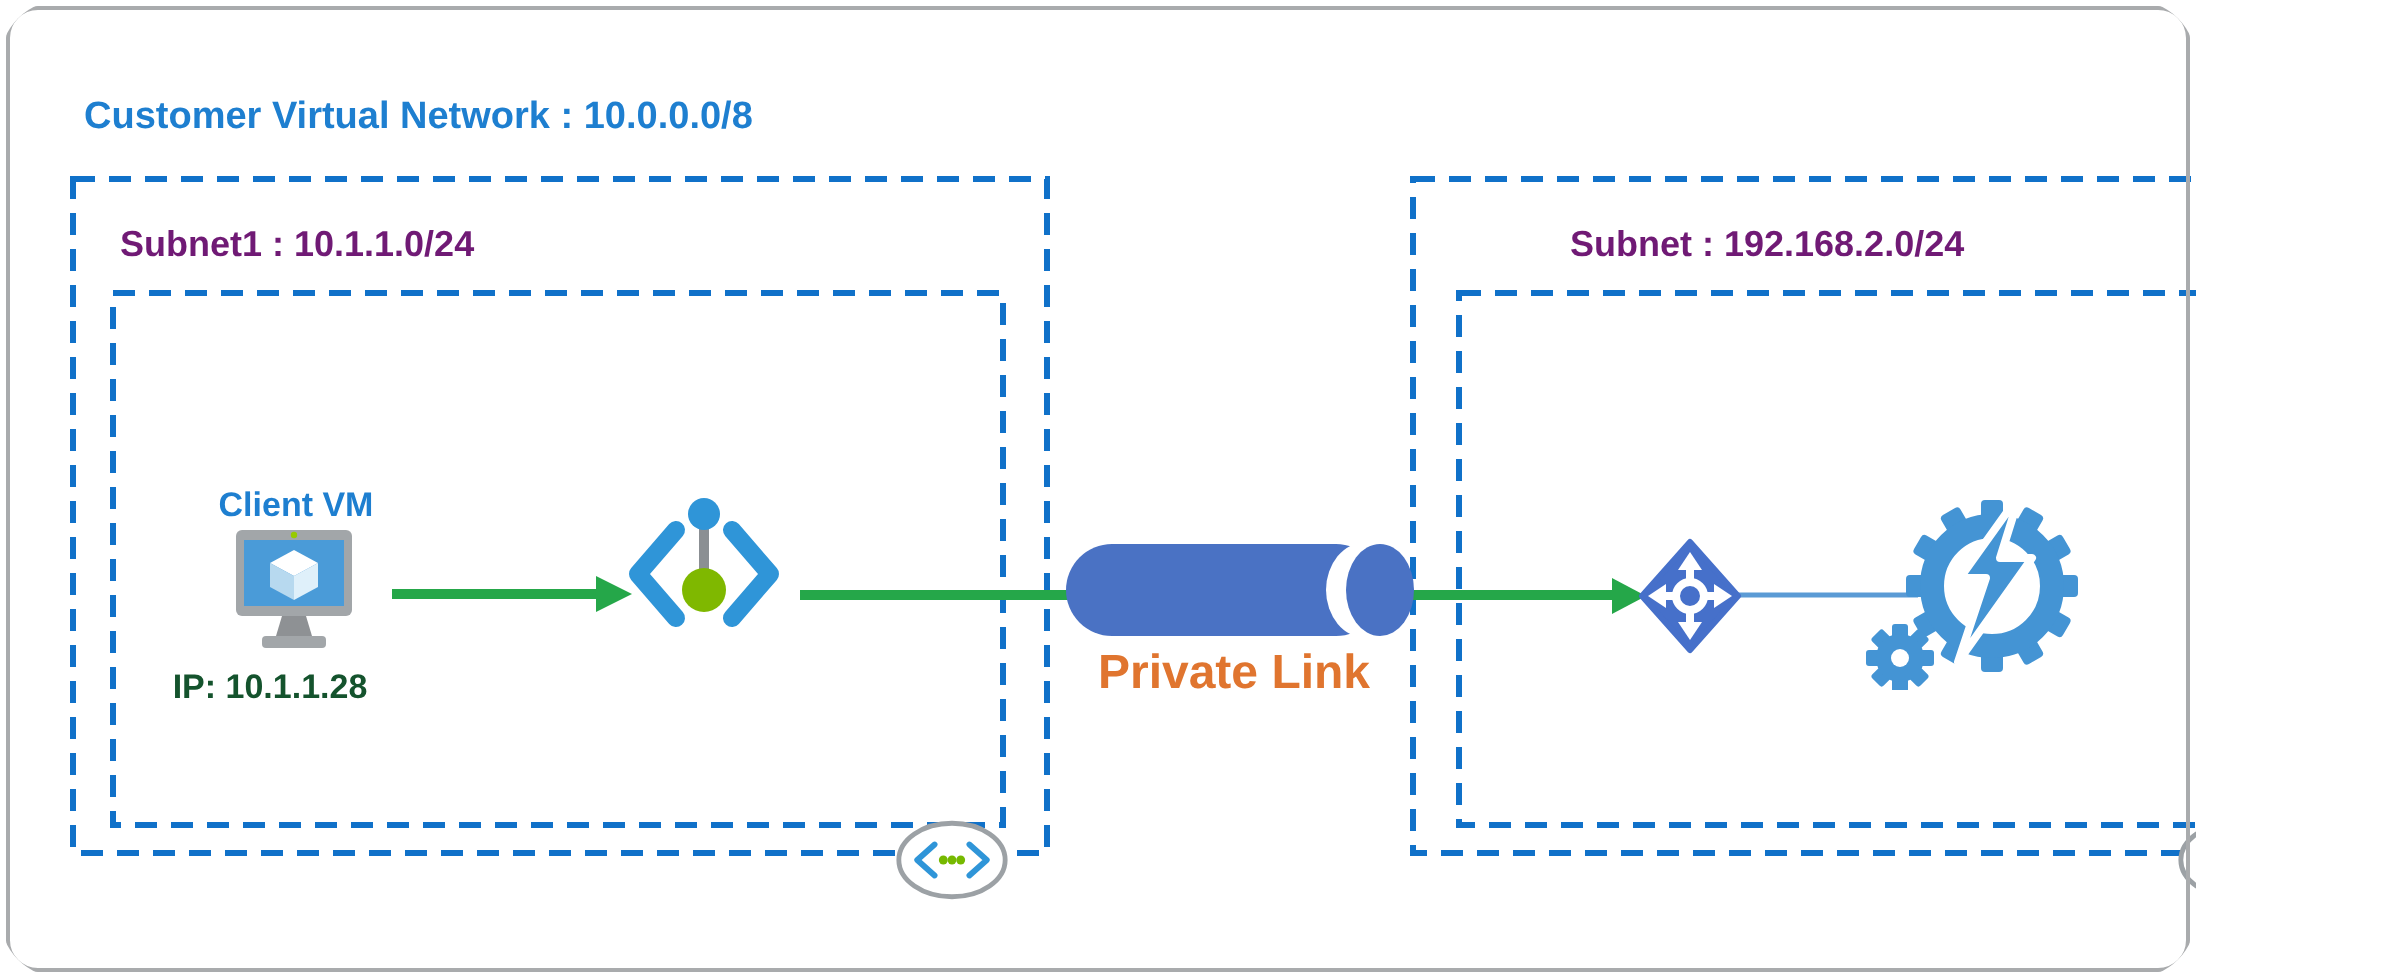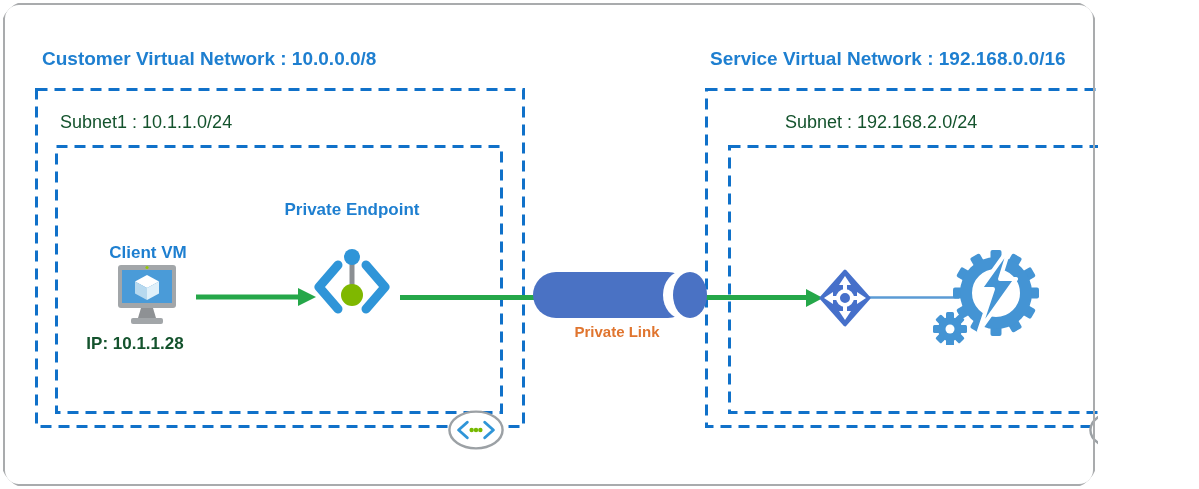--- a/index.html
+++ b/index.html
@@ -7,24 +7,24 @@
     position:relative;width:1098px;height:489px;background:#ffffff;
     font-family:"Liberation Sans",sans-serif;overflow:hidden;border-radius:31px;
   }
   .frame{
     position:absolute;inset:3px;border:2px solid #a9abad;border-radius:16px;
     pointer-events:none;z-index:5;
   }
   .connectors{position:absolute;left:0;top:0;z-index:1;}
   .lbl{position:absolute;z-index:3;white-space:nowrap;}
   .vnet-title{color:#1e7fd0;font-size:19px;font-weight:600;}
-  .subnet-label{color:#14532d;font-size:18px;font-weight:400;}
+  .subnet-label{color:#701a75;font-size:18px;font-weight:700;}
   .node-label{color:#1e7fd0;font-size:17px;font-weight:600;text-align:center;}
   .ip-label{color:#14532d;font-size:17px;font-weight:700;text-align:center;}
-  .link-label{color:#e0752f;font-size:15px;font-weight:700;text-align:center;}
+  .link-label{color:#e0752f;font-size:24px;font-weight:700;text-align:center;}
   .icon{position:absolute;z-index:2;}
   .icon svg{display:block;}
 </style>
 </head>
 <body>
 
 <div class="canvas">
 
   <svg class="connectors" width="1199" height="489" viewBox="0 0 1199 489">
 
@@ -45,21 +45,20 @@
       <line x1="400" y1="297.5" x2="807" y2="297.5" stroke="#25a749" stroke-width="5"></line>
       <polygon points="806,289 806,307 823,298" fill="#25a749"></polygon>
     </g>
 
     <line x1="866" y1="297.5" x2="959" y2="297.5" stroke="#5b9bd5" stroke-width="2.5"></line>
   </svg>
 
   <div class="lbl vnet-title" style="left:42px;top:48px;">Customer Virtual Network : 10.0.0.0/8</div>
   <div class="lbl subnet-label" style="left:60px;top:112px;">Subnet1 : 10.1.1.0/24</div>
   <div class="lbl node-label" style="left:92px;top:200px;width:112px;margin-top:43px;">Client VM</div>
-  <div class="lbl node-label" style="left:267px;top:200px;width:170px;">Private Endpoint</div>
   <div class="lbl ip-label" style="left:72px;top:334px;width:126px;">IP: 10.1.1.28</div>
 
   <div class="icon" style="left:116px;top:262px;">
     <svg width="62" height="70" viewBox="0 0 62 70">
       <rect x="2" y="3" width="58" height="43" rx="3" fill="#a2a6a9"></rect>
       <circle cx="31" cy="5.5" r="1.6" fill="#97ca00"></circle>
       <rect x="6" y="8" width="50" height="33" fill="#4a9bd8"></rect>
       <polygon points="31,13 43,19.5 31,26 19,19.5" fill="#ffffff"></polygon>
       <polygon points="43,19.5 43,31.5 31,38 31,26" fill="#dff0fa"></polygon>
       <polygon points="19,19.5 19,31.5 31,38 31,26" fill="#b7d9ef"></polygon>
@@ -80,21 +79,20 @@
 
   <div class="icon" style="left:532px;top:270px;">
     <svg width="178" height="50" viewBox="0 0 178 50">
       <rect x="1" y="2" width="158" height="46" rx="23" fill="#4a72c4"></rect>
       <ellipse cx="151" cy="25" rx="20" ry="24" fill="#ffffff"></ellipse>
       <ellipse cx="158" cy="25" rx="17" ry="23" fill="#4a72c4"></ellipse>
     </svg>
   </div>
   <div class="lbl link-label" style="left:537px;top:323px;width:160px;">Private Link</div>
 
-  <div class="lbl vnet-title" style="left:710px;top:48px;">Service Virtual Network : 192.168.0.0/16</div>
   <div class="lbl subnet-label" style="left:785px;top:112px;">Subnet : 192.168.2.0/24</div>
 
   <div class="icon" style="left:819px;top:269px;">
     <svg width="52" height="58" viewBox="0 0 52 58">
       <polygon points="26,2 50,29 26,56 2,29" fill="#4670ca" stroke="#4670ca" stroke-width="3" stroke-linejoin="round"></polygon>
       <line x1="26" y1="14" x2="26" y2="44" stroke="#ffffff" stroke-width="4"></line>
       <line x1="11" y1="29" x2="41" y2="29" stroke="#ffffff" stroke-width="4"></line>
       <polygon points="20,16 32,16 26,7" fill="#ffffff"></polygon>
       <polygon points="20,42 32,42 26,51" fill="#ffffff"></polygon>
       <polygon points="14,23 14,35 5,29" fill="#ffffff"></polygon>

